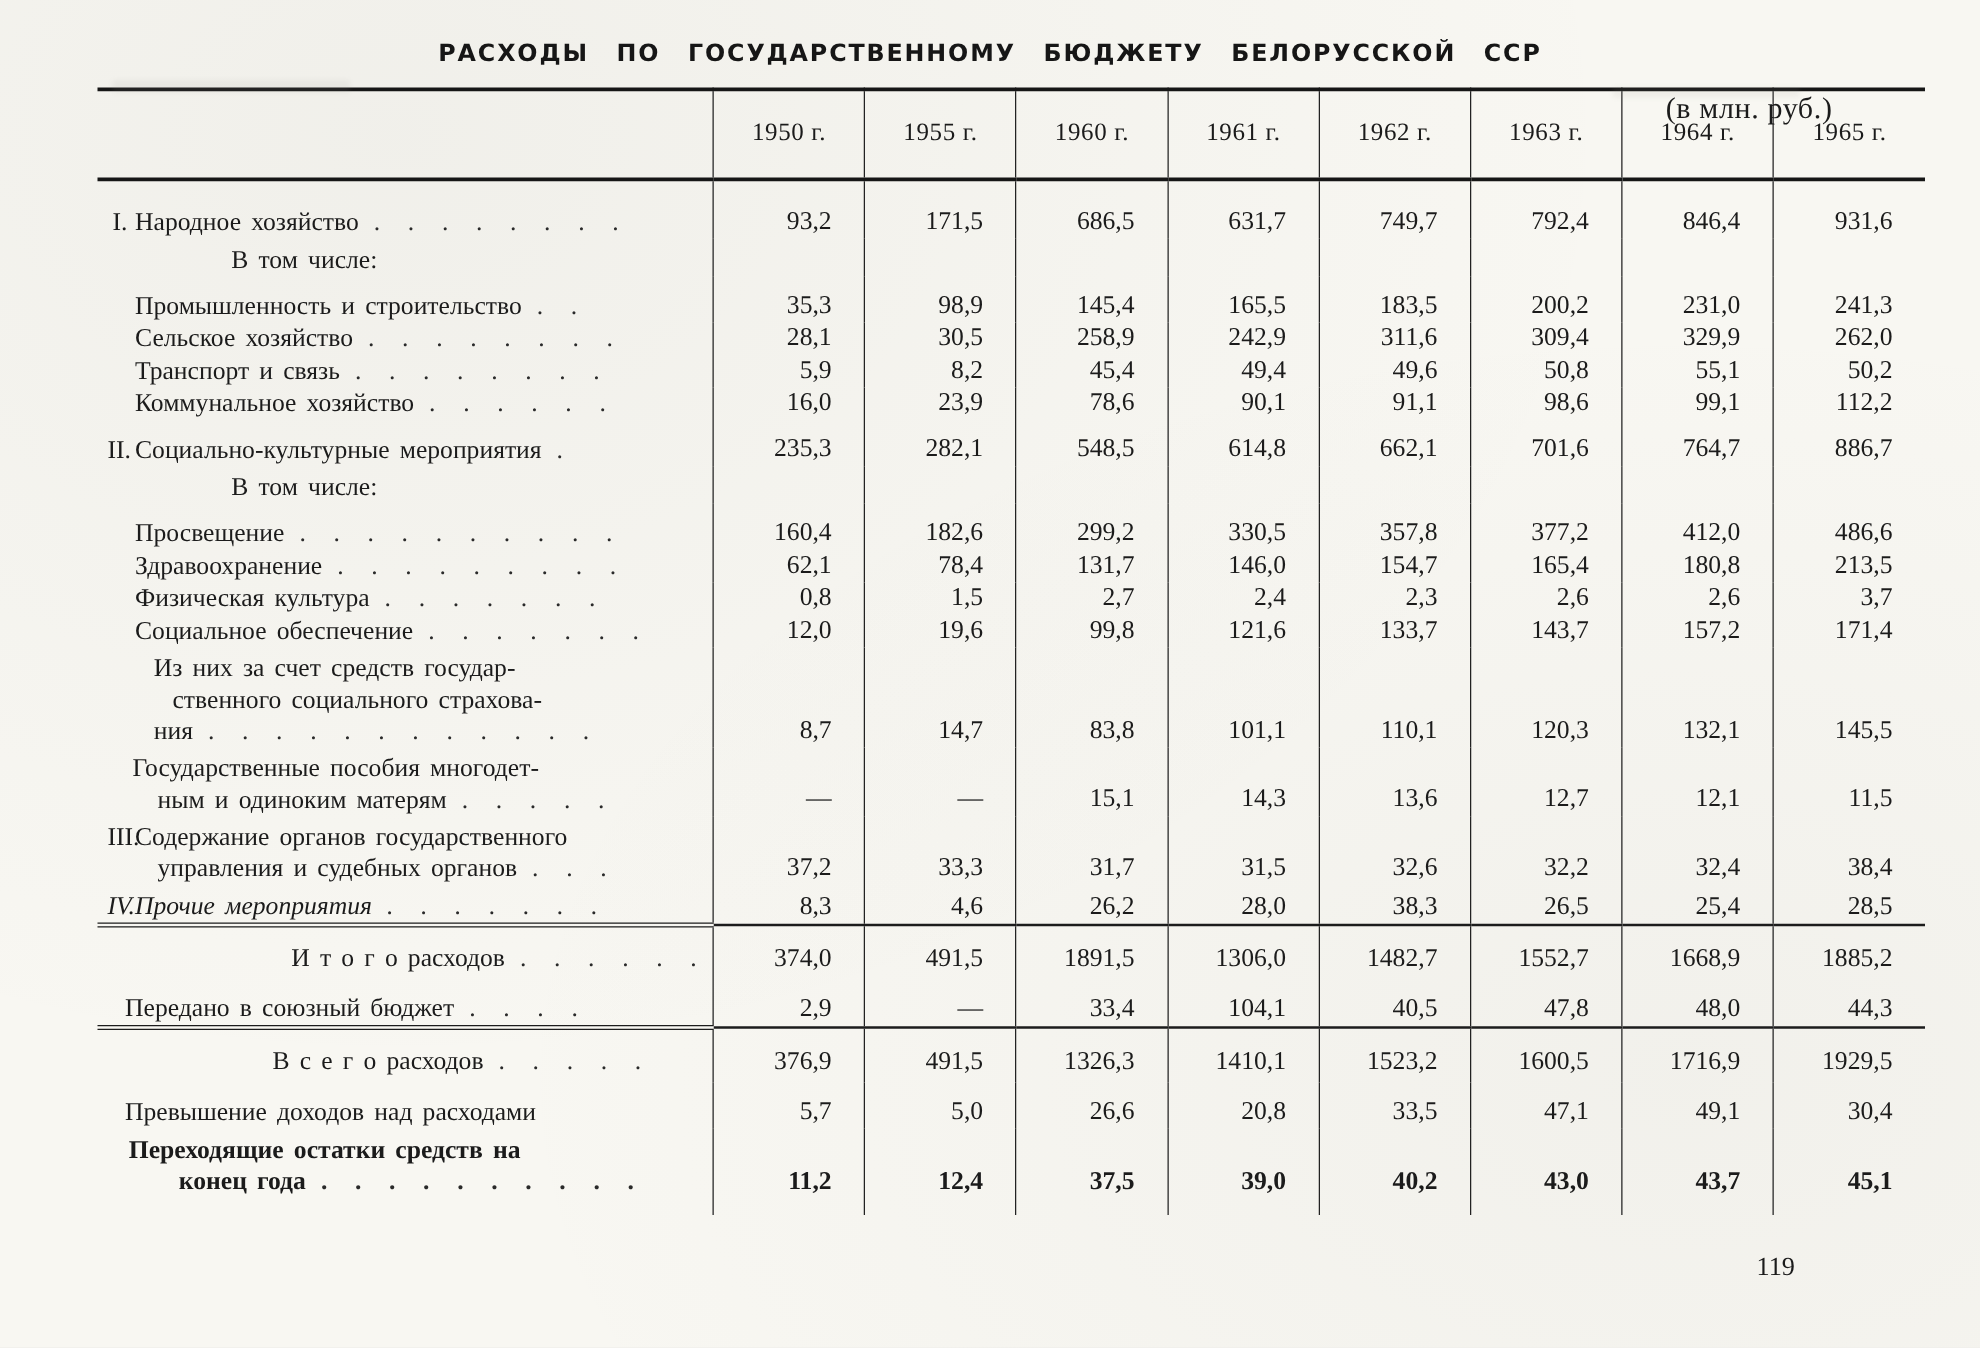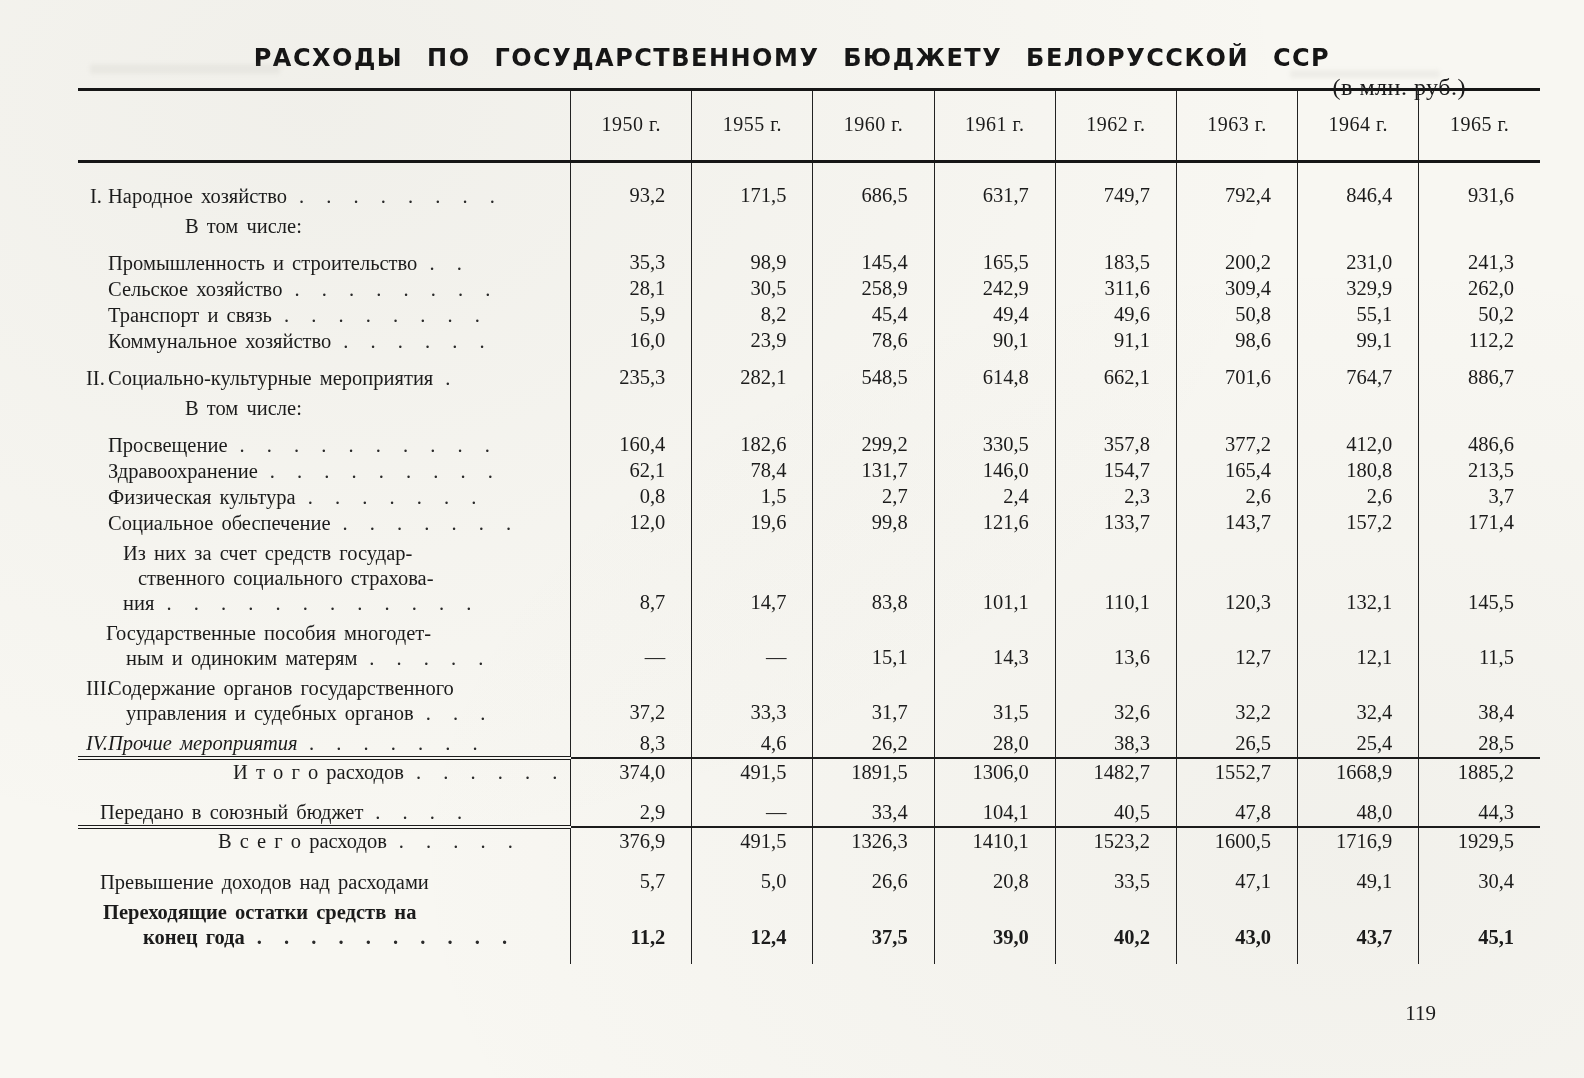--- a/index.html
+++ b/index.html
@@ -11,25 +11,25 @@
   .page{
     position:relative;
     width:1584px;height:1078px;
     background:
       radial-gradient(ellipse at 20% 10%, rgba(120,120,110,0.06), rgba(0,0,0,0) 55%),
       radial-gradient(ellipse at 85% 80%, rgba(120,120,110,0.05), rgba(0,0,0,0) 50%),
       #f8f7f2;
     overflow:hidden;
   }
   .title{
-    padding-top:44px;
+    padding-top:32px;
     text-align:center;
     font-family:"DejaVu Sans","Liberation Sans",sans-serif;
     font-weight:bold;
-    font-size:24px;
+    font-size:19px;
     letter-spacing:1.5px;
     word-spacing:14px;
     color:#161616;
   }
   .unit{
     position:absolute;
     top:74px;right:118px;
     font-size:24px;
     letter-spacing:0.5px;
   }
@@ -74,21 +74,21 @@
     text-align:right;
   }
   .dots{
     letter-spacing:7px;
     margin-left:12px;
     color:#2a2a2a;
   }
   tr.g1 td{padding-top:5px;}
   tr.g2 td{padding-top:11px;}
   tr.g3 td{padding-top:20px;}
-  tr.gt td{padding-bottom:4px;}
+  tr.gt td{padding-top:13px;padding-bottom:4px;}
   tr.pb td{padding-bottom:14px;font-weight:bold;}
   tr.sep td{border-top:2px solid #1c1c1c;}
   tr.sep td.lbl{border-top:4px double #1c1c1c;}
   .pagenum{
     position:absolute;
     right:148px;bottom:52px;
     font-size:21px;
   }
   
   .artifact{position:absolute;background:#9a988f;opacity:0.10;filter:blur(2px);border-radius:2px;}

